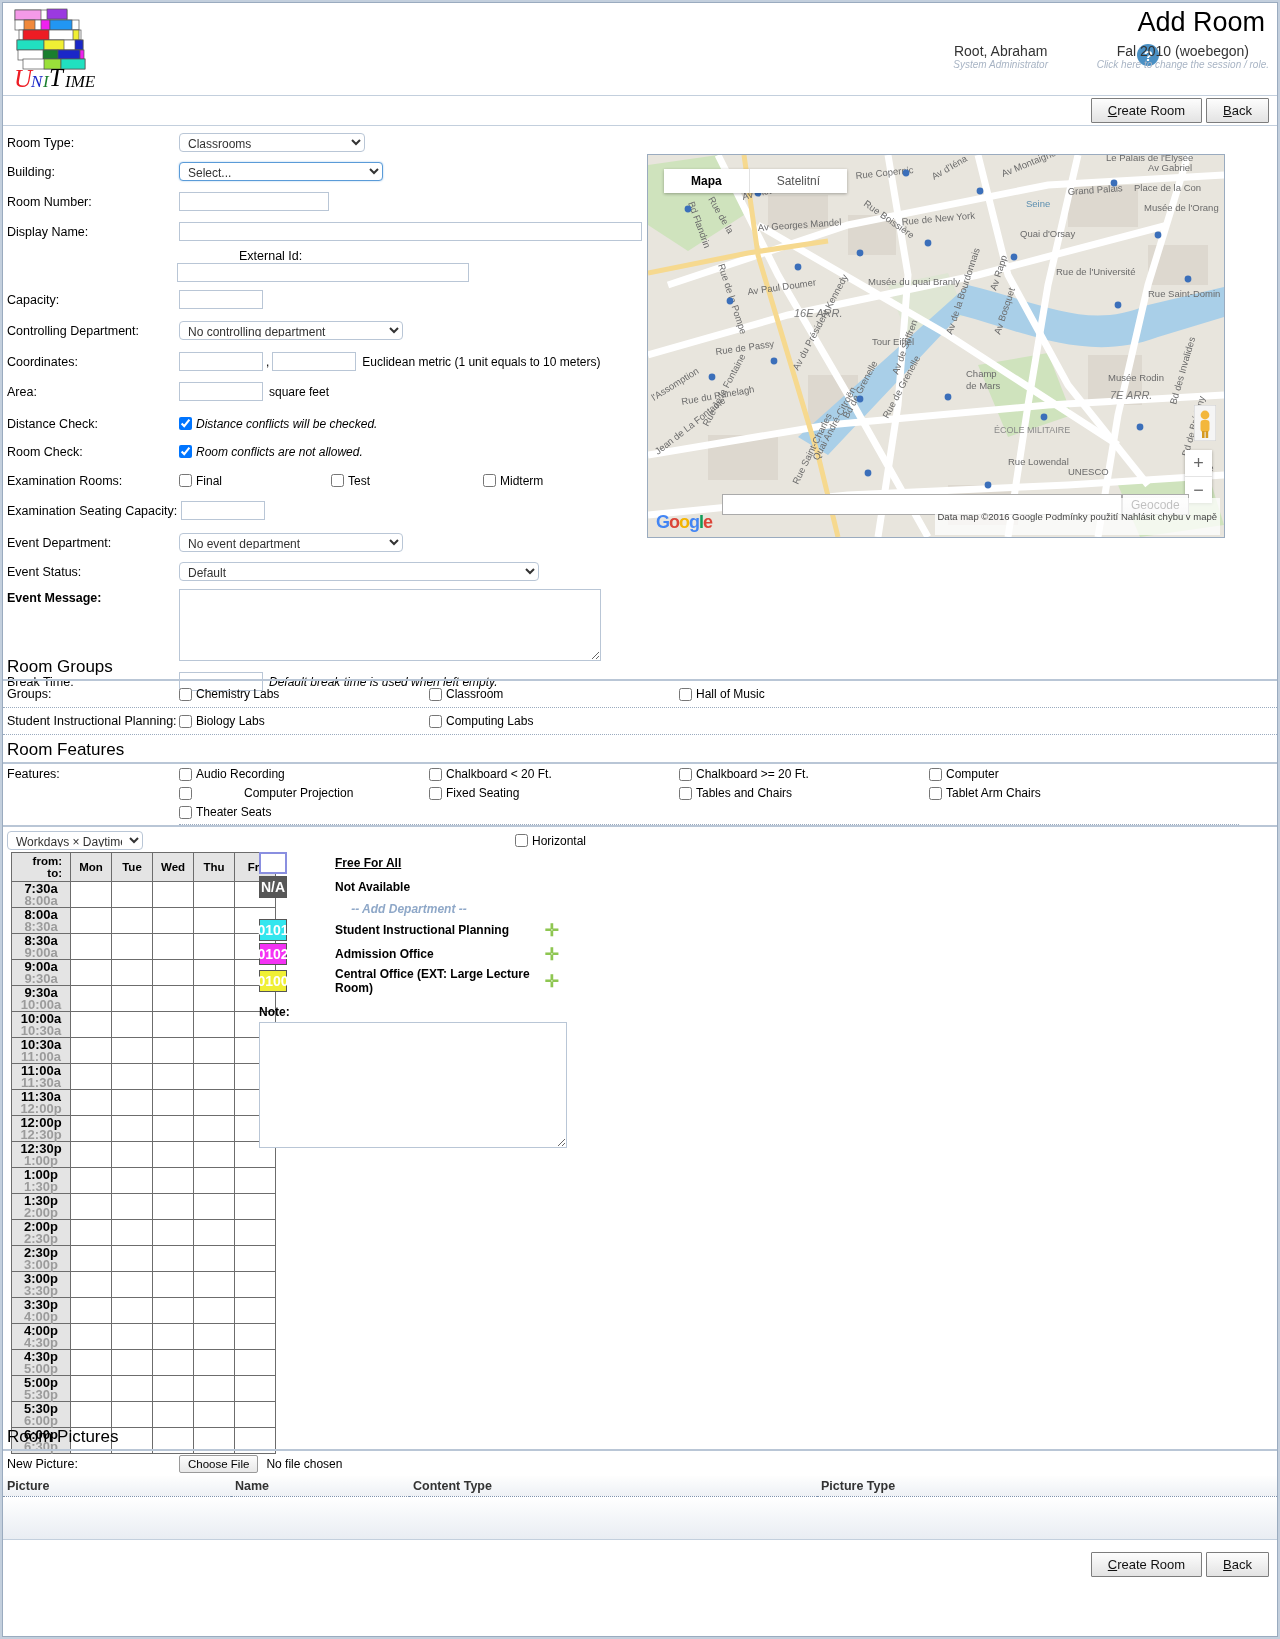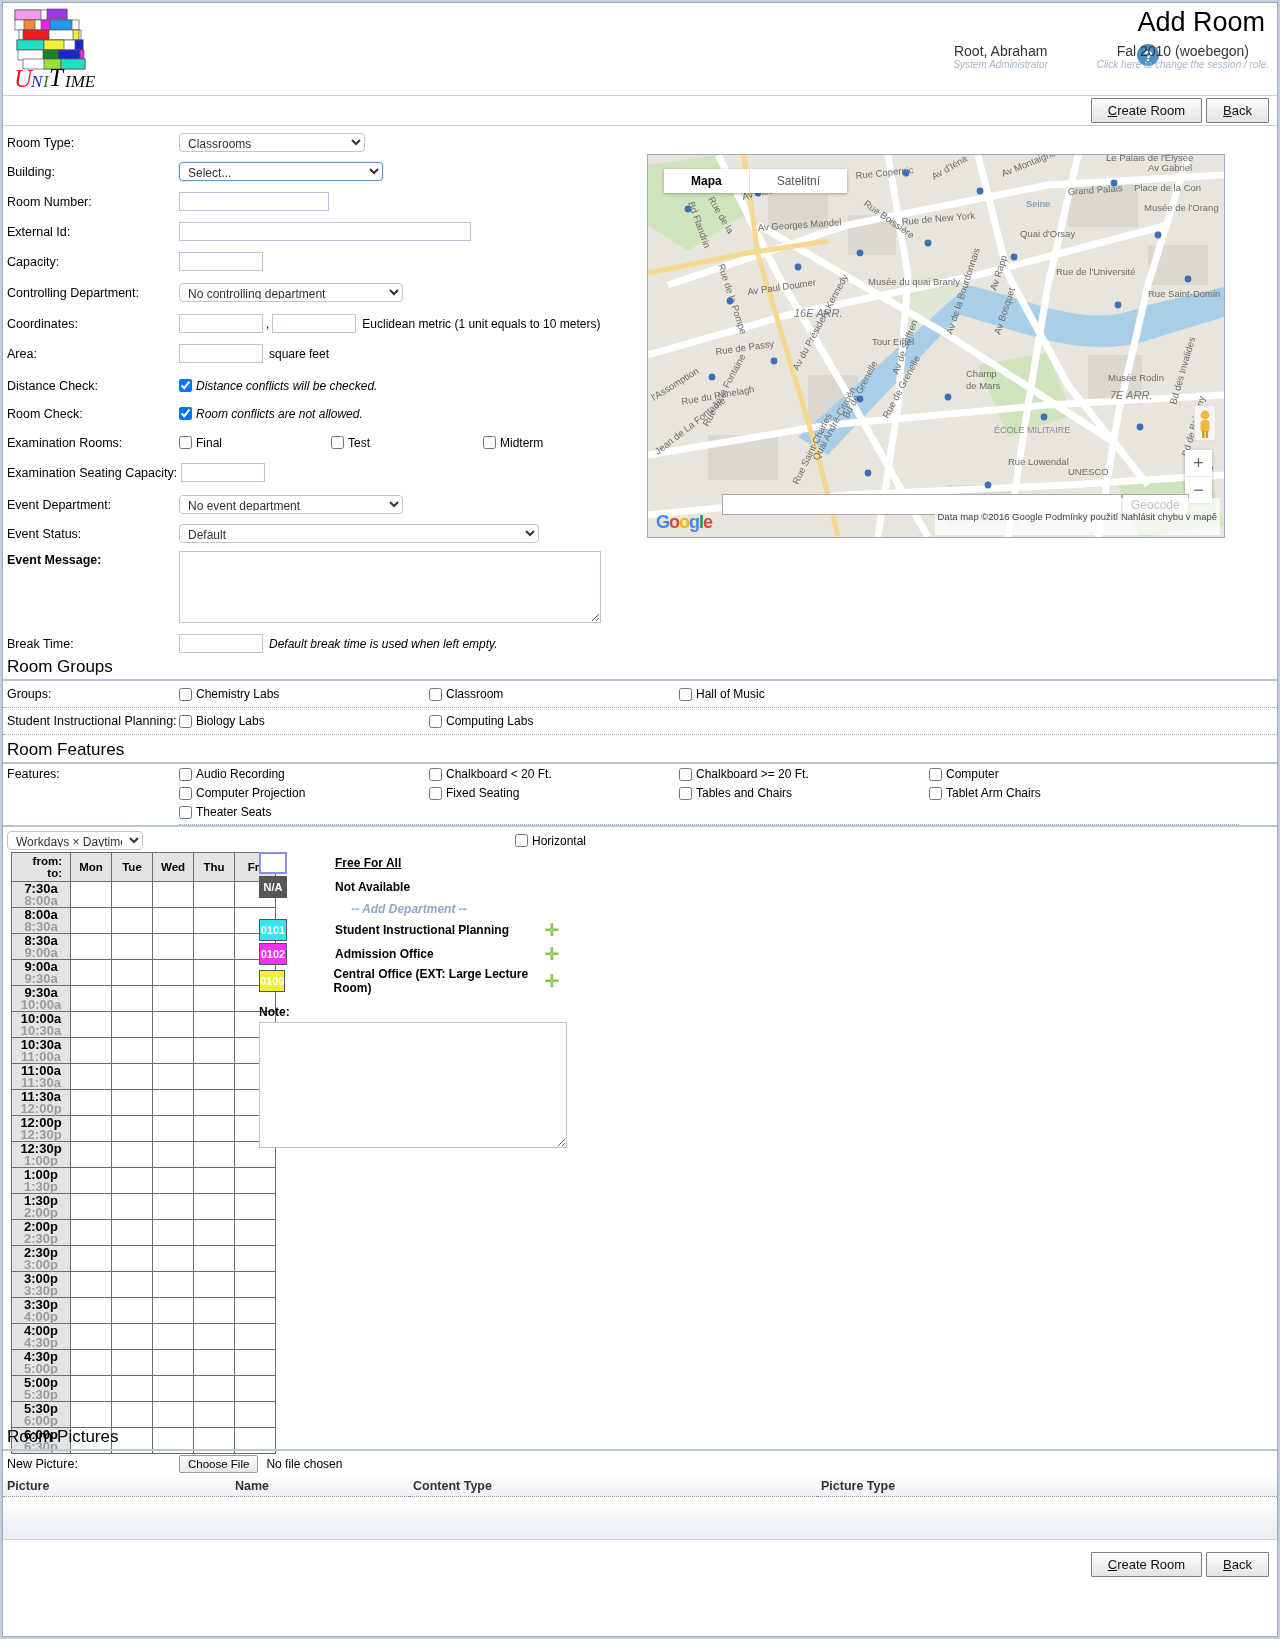--- a/index.html
+++ b/index.html
@@ -92,21 +92,21 @@
   table.share td.tm{background:#e4e4e4;border:1px solid #6c6c6c;padding:0 6px;text-align:center;
      font-weight:bold;font-size:13px;line-height:11.5px;white-space:nowrap;width:46px;}
   table.share td.tm .to{color:#9b9b9b;font-weight:bold;}
   table.share td.cell{border:1px solid #6c6c6c;background:#fff;width:38px;height:23px;cursor:pointer;}
   .hdrfrom{background:#e4e4e4;border:1px solid #6c6c6c;text-align:right;padding:0 3px;
      font-weight:bold;font-size:11px;line-height:12px;color:#000;}
   
   .legend{position:absolute;left:256px;top:0;}
   .lg-row{display:flex;align-items:center;margin-bottom:2px;}
   .swatch{width:28px;height:22px;border:1px solid #555;display:flex;align-items:center;justify-content:center;
-     font-size:11px;font-weight:bold;box-sizing:border-box;cursor:pointer;}
+     font-size:14px;font-weight:bold;box-sizing:border-box;cursor:pointer;}
   .lg-label{margin-left:14px;font-size:12px;font-weight:bold;padding-left:34px;}
   .lg-label.link{text-decoration:underline;cursor:pointer;}
   .adddept{color:#8fa8c8;font-style:italic;font-weight:bold;font-size:12px;text-align:center;width:300px;margin:4px 0 3px 0;cursor:pointer;}
   .plus{color:#8ec651;font-size:17px;font-weight:bold;margin-left:auto;cursor:pointer;}
   
   .pictbl{width:100%;border-collapse:collapse;}
   .pictbl th{text-align:left;font-size:12.5px;font-weight:bold;color:#333;padding:3px 4px;
      border-bottom:1px dotted #7f93ad;background:linear-gradient(#fefefe,#eef1f5);}
   .filebtn{border:1px solid #9a9a9a;background:linear-gradient(#fdfdfd,#e8e8e8);font-size:11.5px;
      padding:2px 8px;border-radius:2px;cursor:pointer;font-family:"Liberation Sans",sans-serif;}
@@ -196,22 +196,26 @@
         <select class="focus" style="width:204px;">
           <option>Select...</option>
         </select>
       </div>
 
       <div class="row" style="margin-top:5px;">
         <div class="lbl">Room Number:</div>
         <input type="text" style="width: 150px;" value="">
       </div>
 
-
       <div class="row" style="margin-top:5px;">
+        <div class="lbl">Display Name:</div>
+        <input type="text" style="width: 463px;" value="">
+      </div>
+
+      <div class="row" style="margin-top:5px;flex-direction:column;">
         <div class="lbl">External Id:</div>
         <input type="text" style="width: 292px;" value="">
       </div>
 
       <div class="row" style="margin-top:5px;">
         <div class="lbl">Capacity:</div>
         <input type="text" style="width: 84px;" value="">
       </div>
 
       <div class="row" style="margin-top:6px;">
@@ -502,21 +506,21 @@
           <div class="cbcell" style="width:250px;">
             <input class="cb" type="checkbox" style="">
             <span>Chalkboard &gt;= 20 Ft.</span>
           </div>
           <div class="cbcell">
             <input class="cb" type="checkbox" style="">
             <span>Computer</span>
           </div>
         </div>
         <div class="cbgrid" style="margin-bottom:5px;">
-          <div class="cbcell" style="width:250px;">
+          <div class="cbcell" style="width:250px;gap:48px;">
             <input class="cb" type="checkbox" style="">
             <span>Computer Projection</span>
           </div>
           <div class="cbcell" style="width:250px;">
             <input class="cb" type="checkbox" style="">
             <span>Fixed Seating</span>
           </div>
           <div class="cbcell" style="width:250px;">
             <input class="cb" type="checkbox" style="">
             <span>Tables and Chairs</span>

